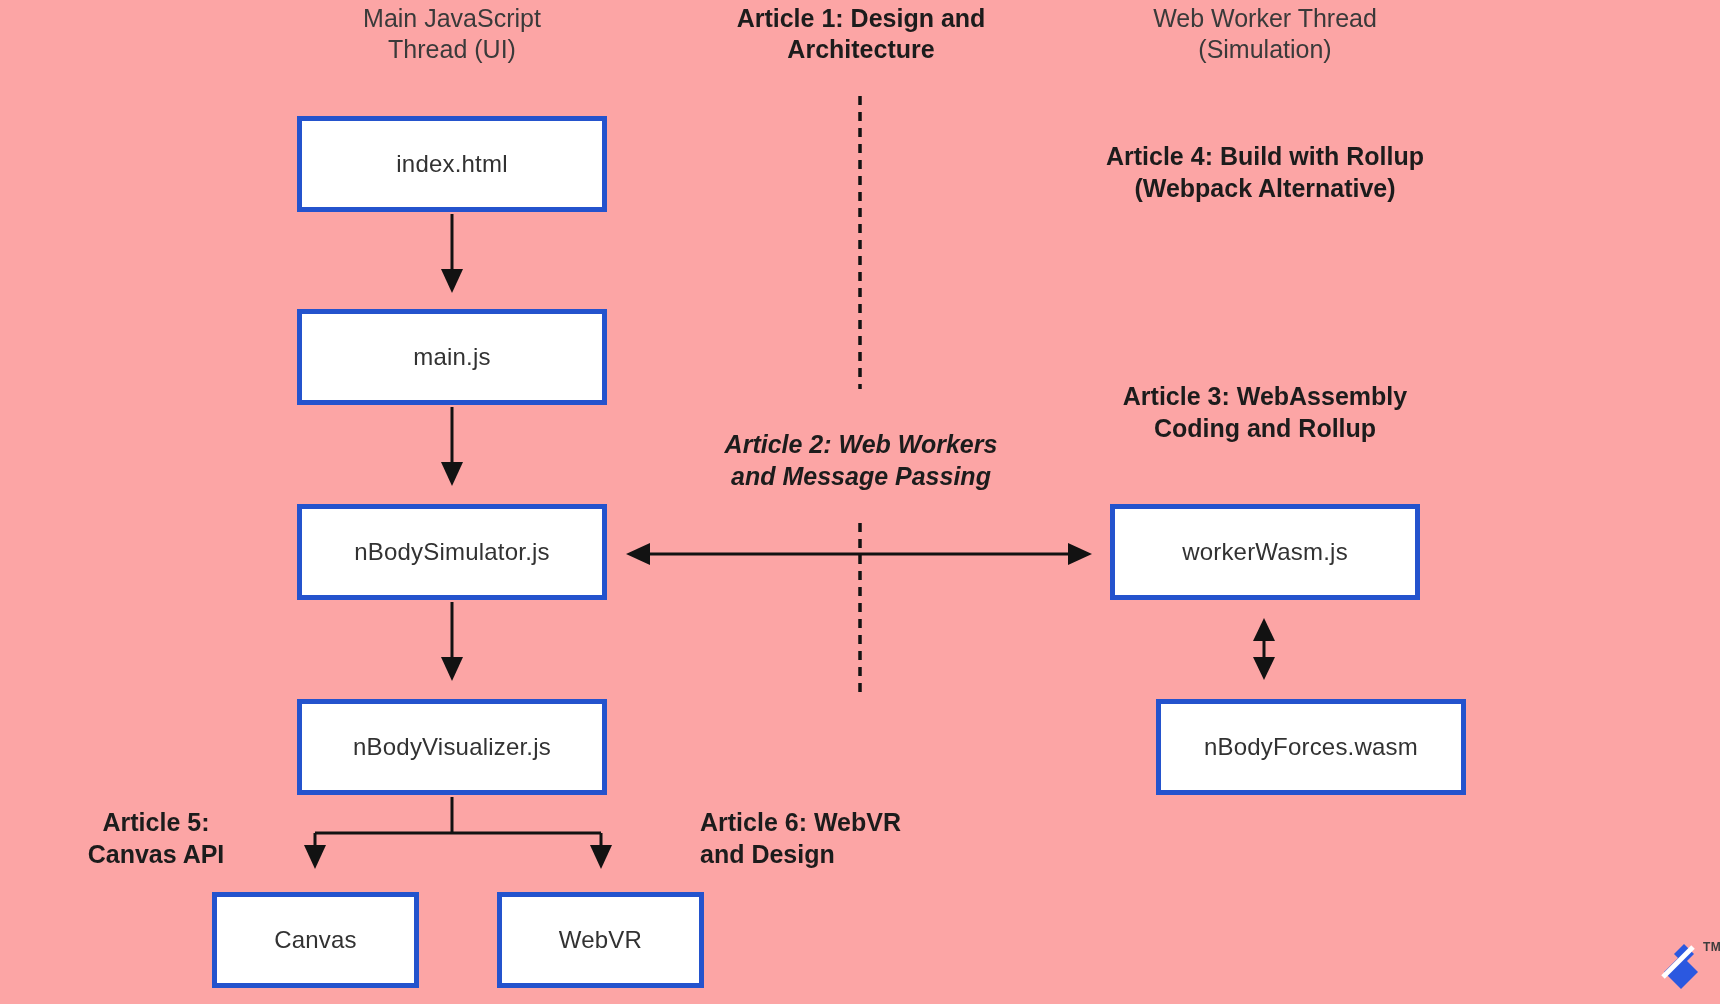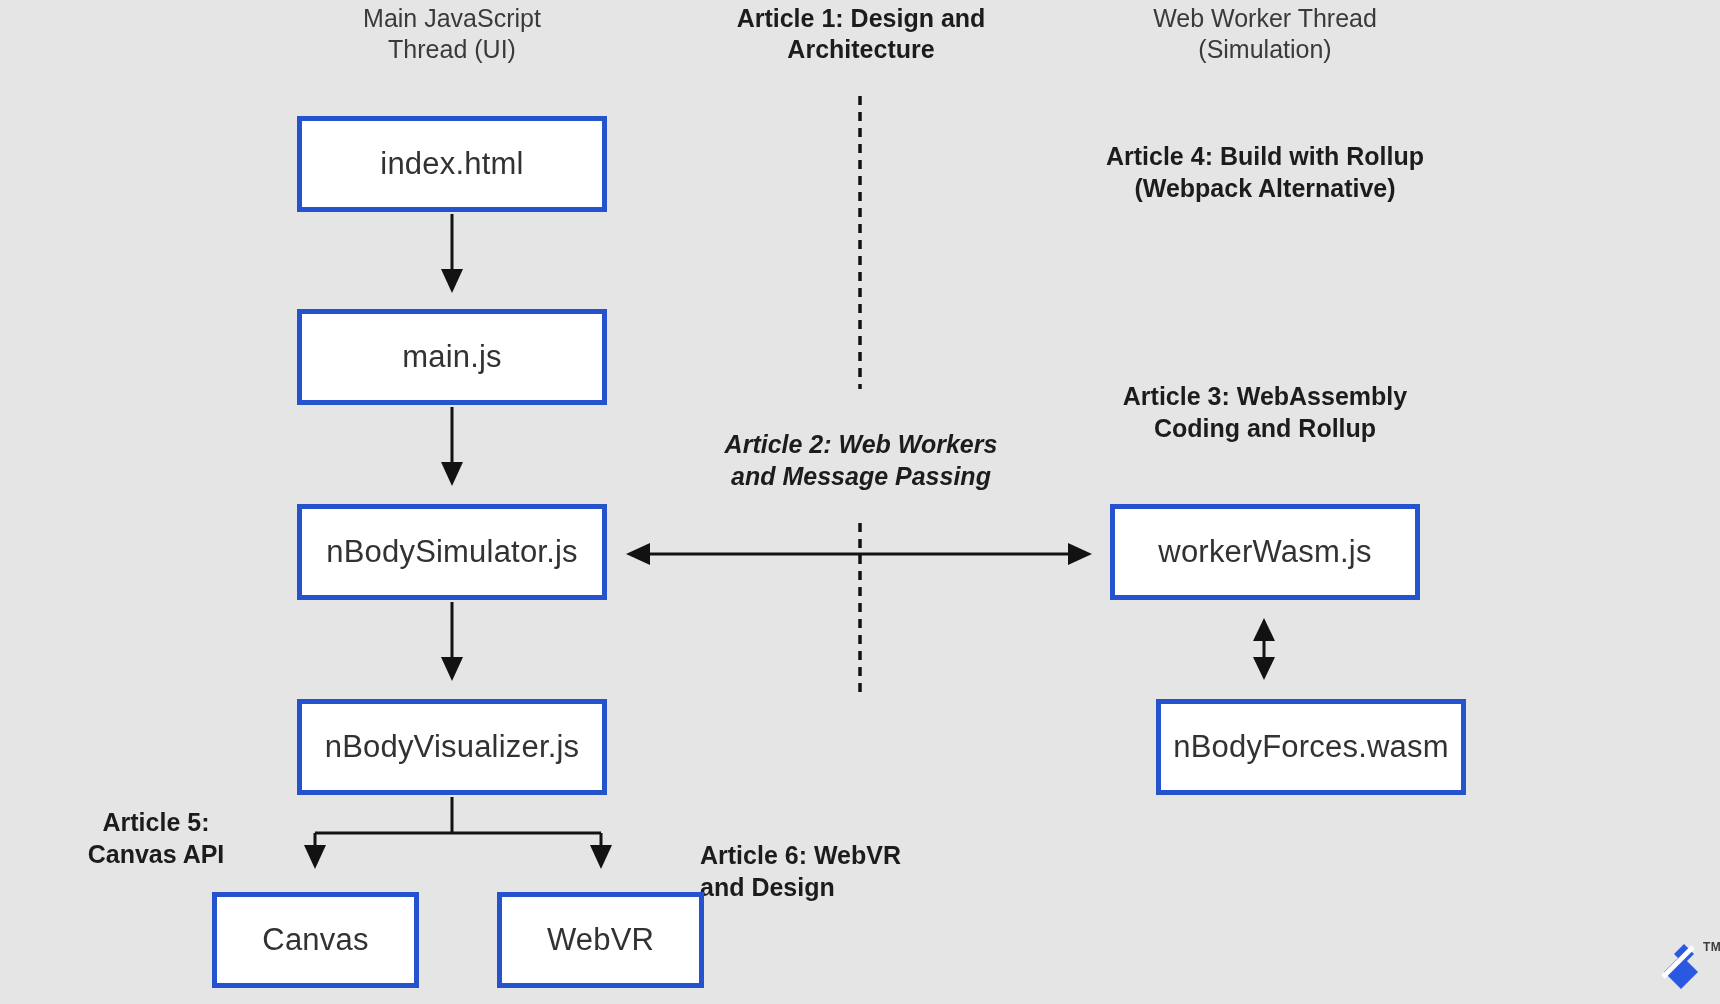--- a/index.html
+++ b/index.html
@@ -5,40 +5,40 @@
   html, body {
     margin: 0;
     padding: 0;
     background: #ffffff;
     font-family: "Liberation Sans", sans-serif;
   }
   #stage {
     position: relative;
     width: 1720px;
     height: 1004px;
-    background: #e5e5e5;
+    background: #fca5a5;
     overflow: hidden;
   }
   
   #connectors {
     position: absolute;
     left: 0; top: 0;
     width: 1720px;
     height: 1004px;
   }
   
   .node {
     position: absolute;
     box-sizing: border-box;
     border: 5px solid #2453cd;
     background: #ffffff;
     display: flex;
     align-items: center;
     justify-content: center;
-    font-size: 31px;
+    font-size: 24px;
     color: #323232;
     letter-spacing: 0.2px;
   }
   .node-wide { width: 310px; height: 96px; }
   .node-small { width: 207px; height: 96px; }
 
   
   .col-header {
     position: absolute;
     width: 400px;
@@ -50,21 +50,21 @@
   
   .article-label {
     position: absolute;
     width: 500px;
     text-align: center;
     font-size: 25px;
     line-height: 32px;
     font-weight: bold;
     color: #1c1c1c;
   }
-  .article-label.align-left { text-align: left; width: 320px; margin-top: 33px; }
+  .article-label.align-left { text-align: left; width: 320px; }
   .article-label.narrow { width: 300px; }
 
   
   #logo-mark {
     position: absolute;
     left: 1660px;
     top: 942px;
     width: 48px;
     height: 52px;
   }

